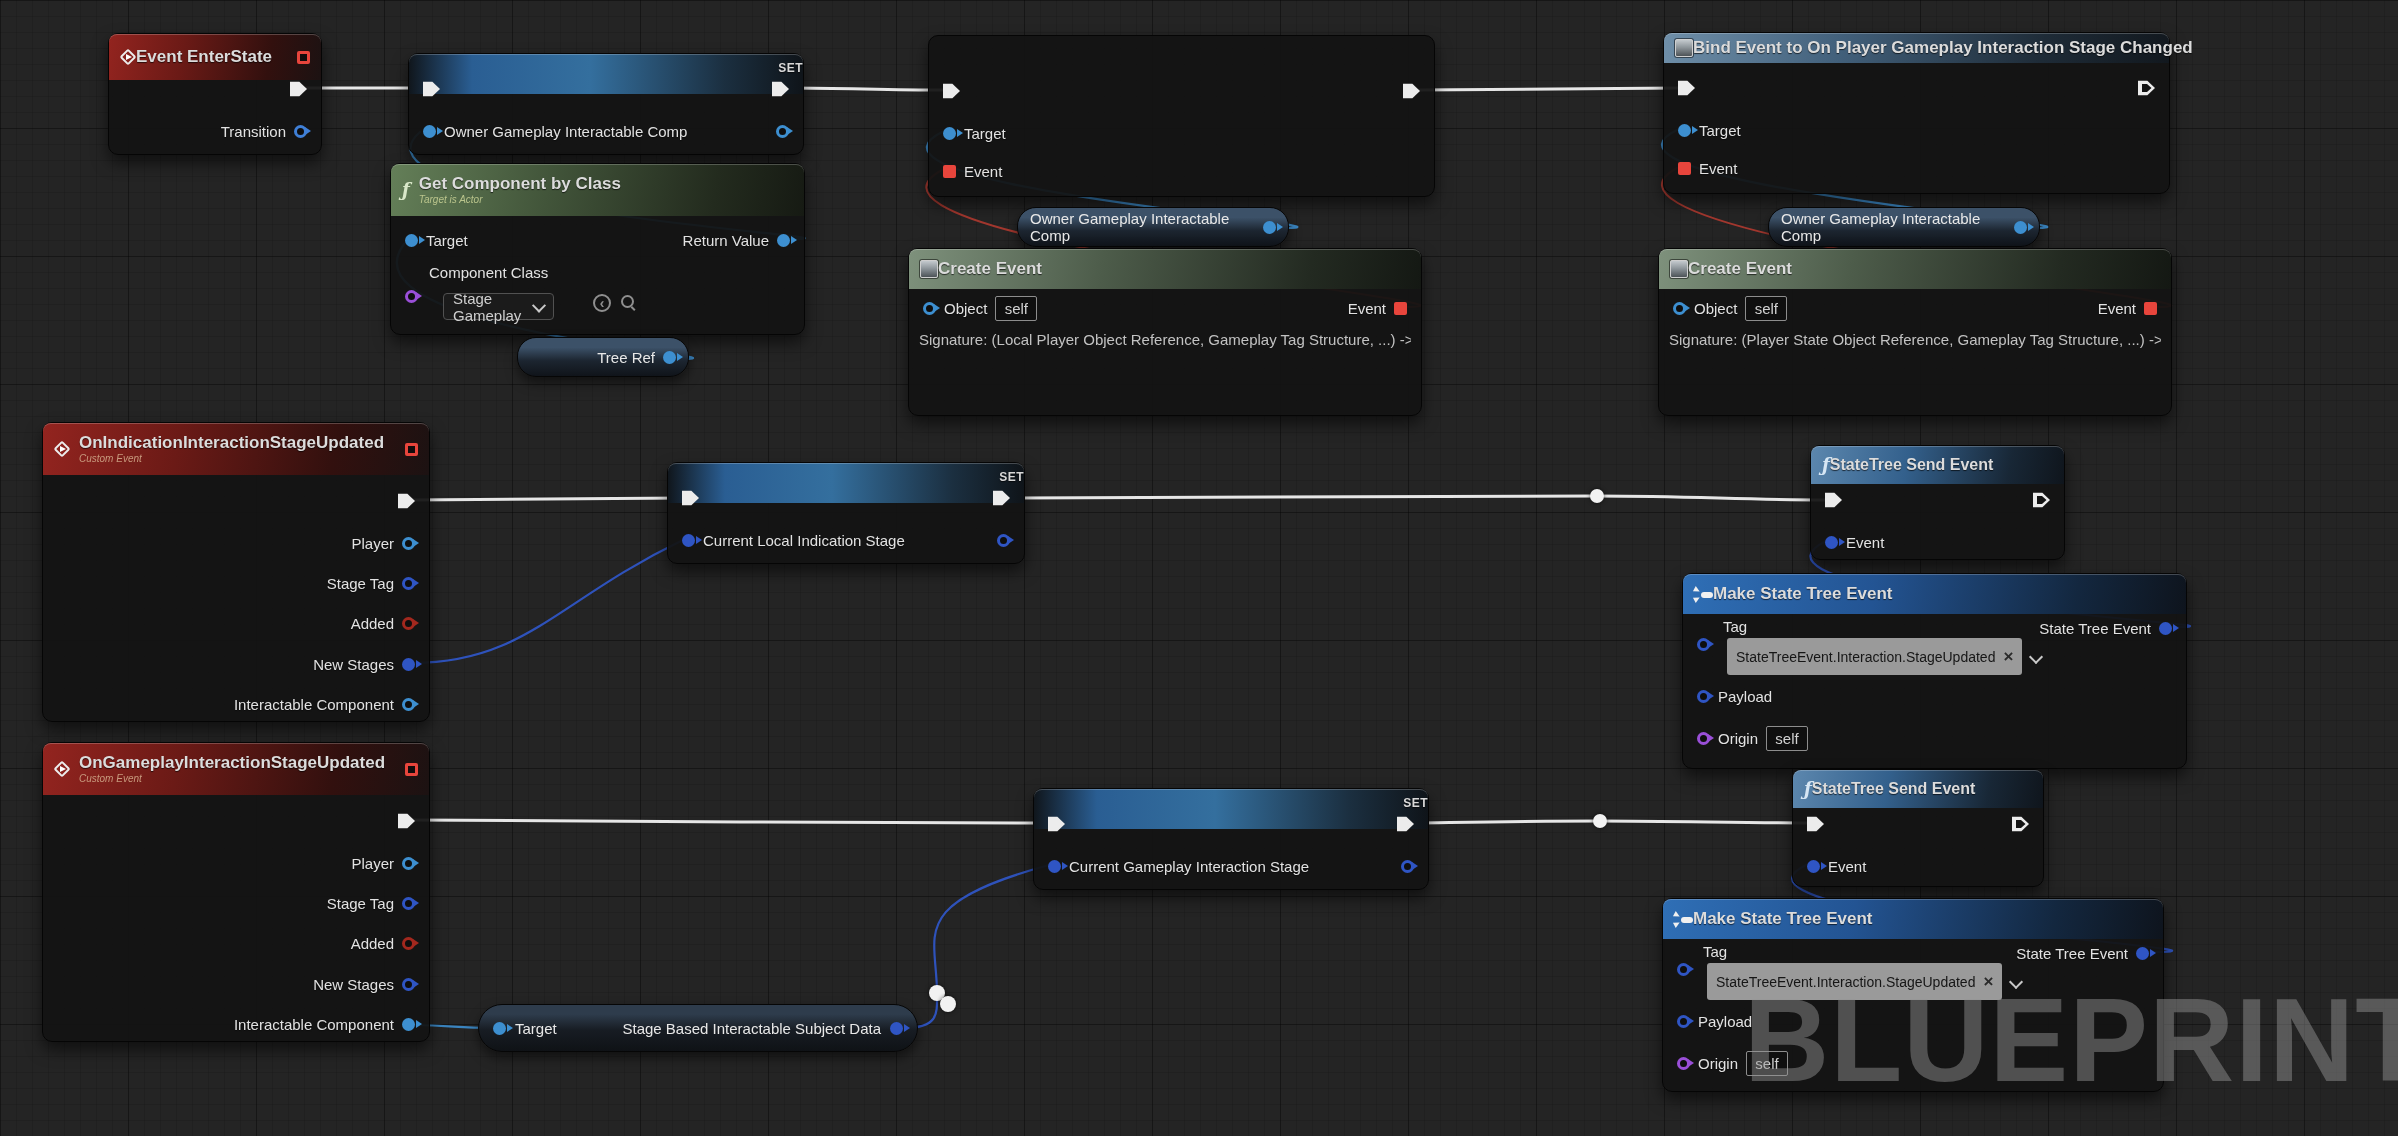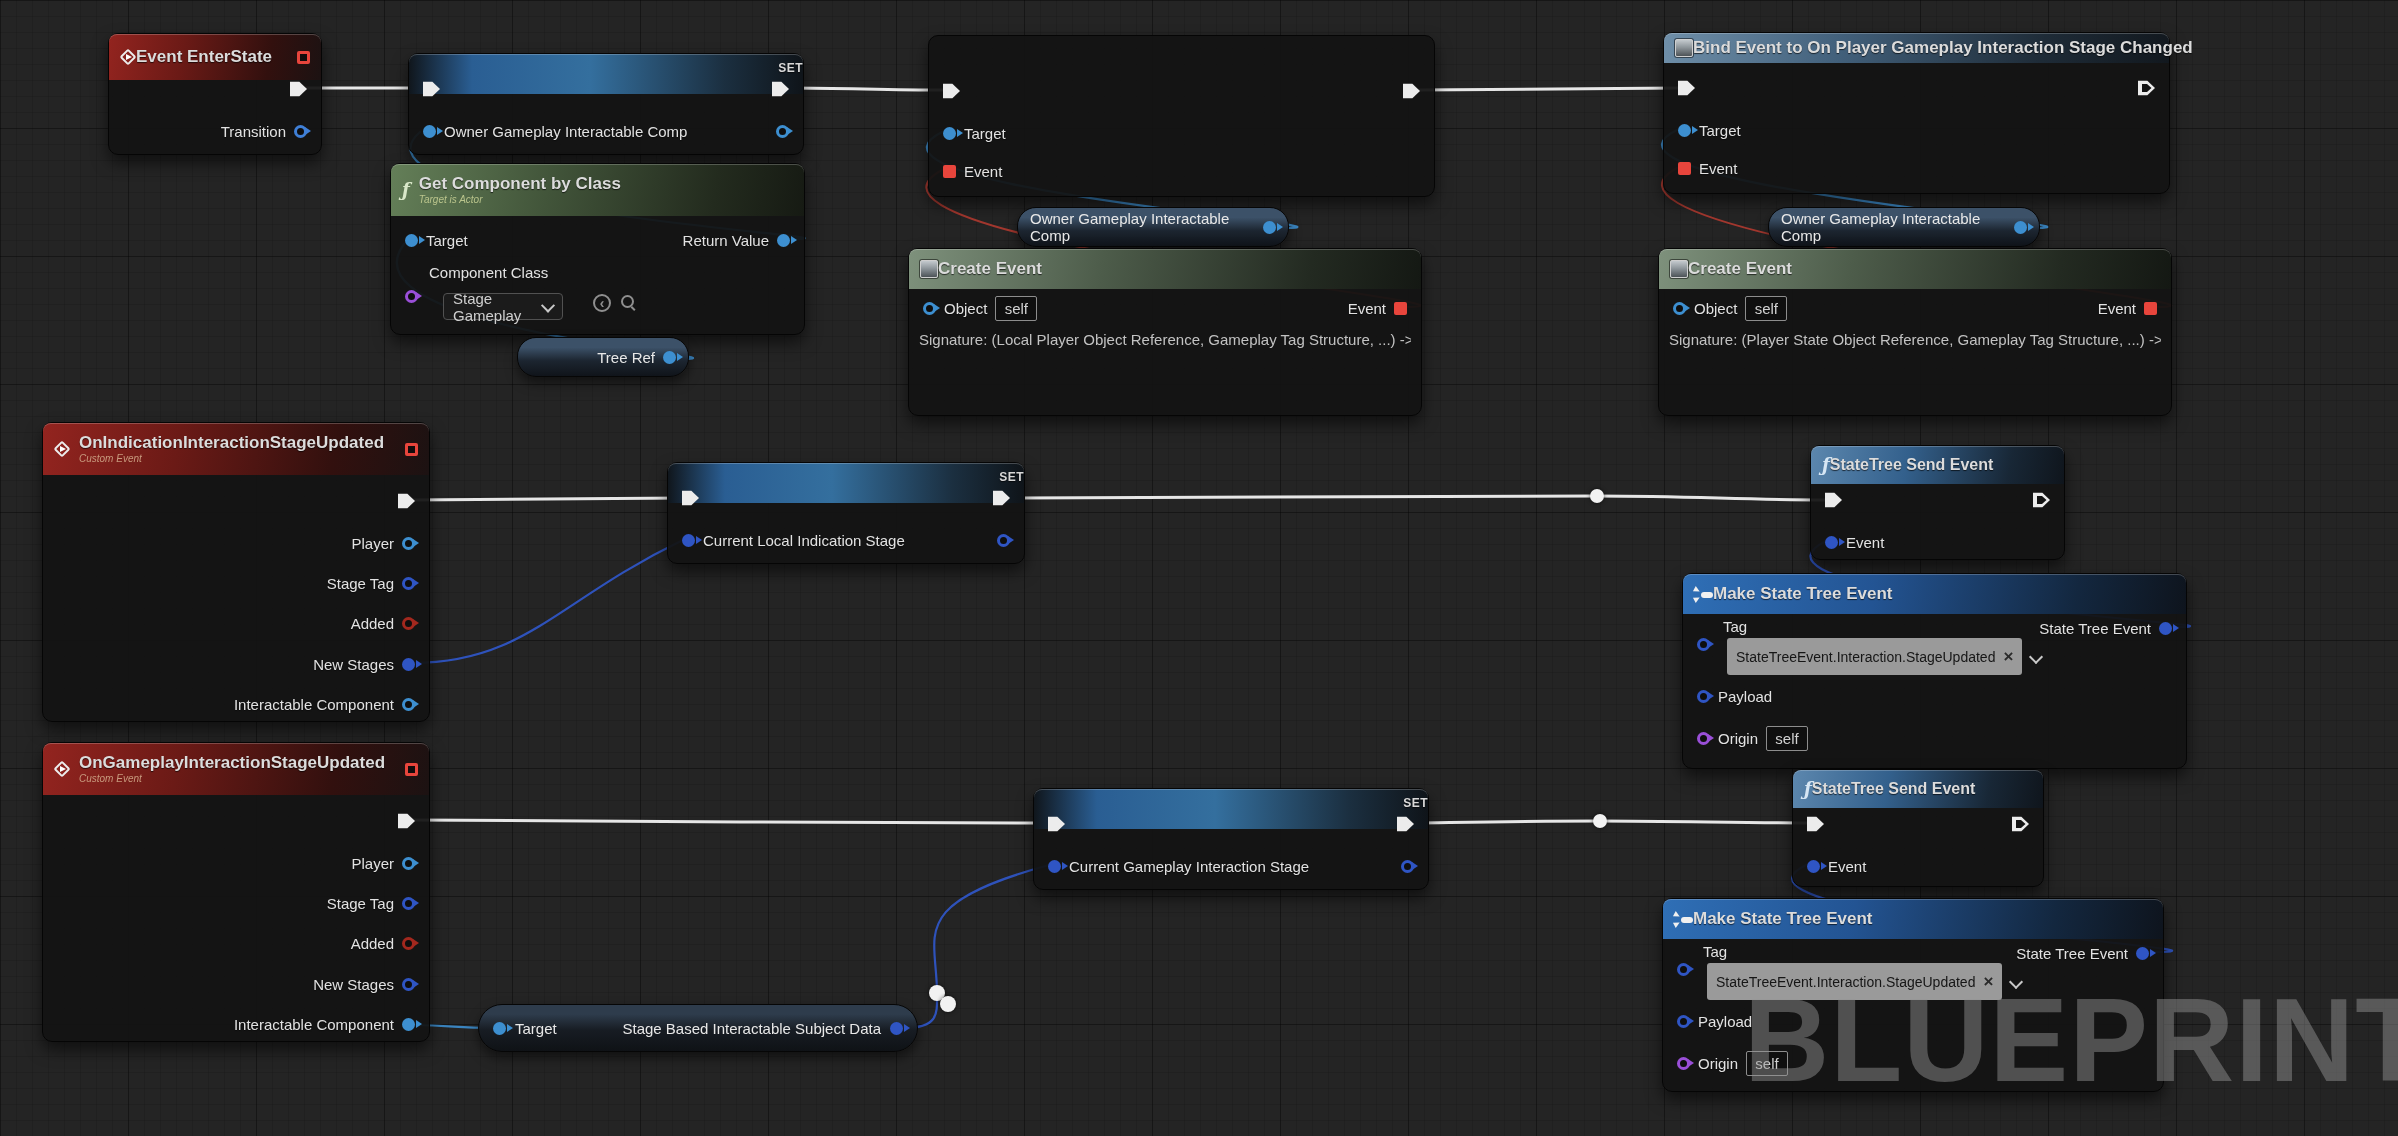--- a/index.html
+++ b/index.html
@@ -187,21 +187,21 @@
     <span class="plabel">Target</span>
   </div>
   <div class="prow r" style="top:64px">
     <span class="plabel">Return Value</span>
     <span class="pdot" style="--c:#3d8fd0"></span>
   </div>
   <div class="abslabel" style="left:38px;top:100px">Component Class</div>
   <div class="prow l" style="top:120px">
     <span class="pdot h" style="--c:#9a4fd8"></span>
   </div>
-  <div class="dd" style="left:52px;top:129px;width:120px">
+  <div class="dd" style="left:52px;top:129px;width:111px">
     <span>Stage Gameplay</span>
     <span class="chev"></span>
   </div>
   <div style="position:absolute;left:202px;top:130px;display:flex;gap:9px;align-items:center">
     <span class="ic-reset">‹</span>
     <span class="ic-mag"></span>
   </div>
 </div>
 
 <div class="vpill" style="left:517px;top:337px;width:172px">

